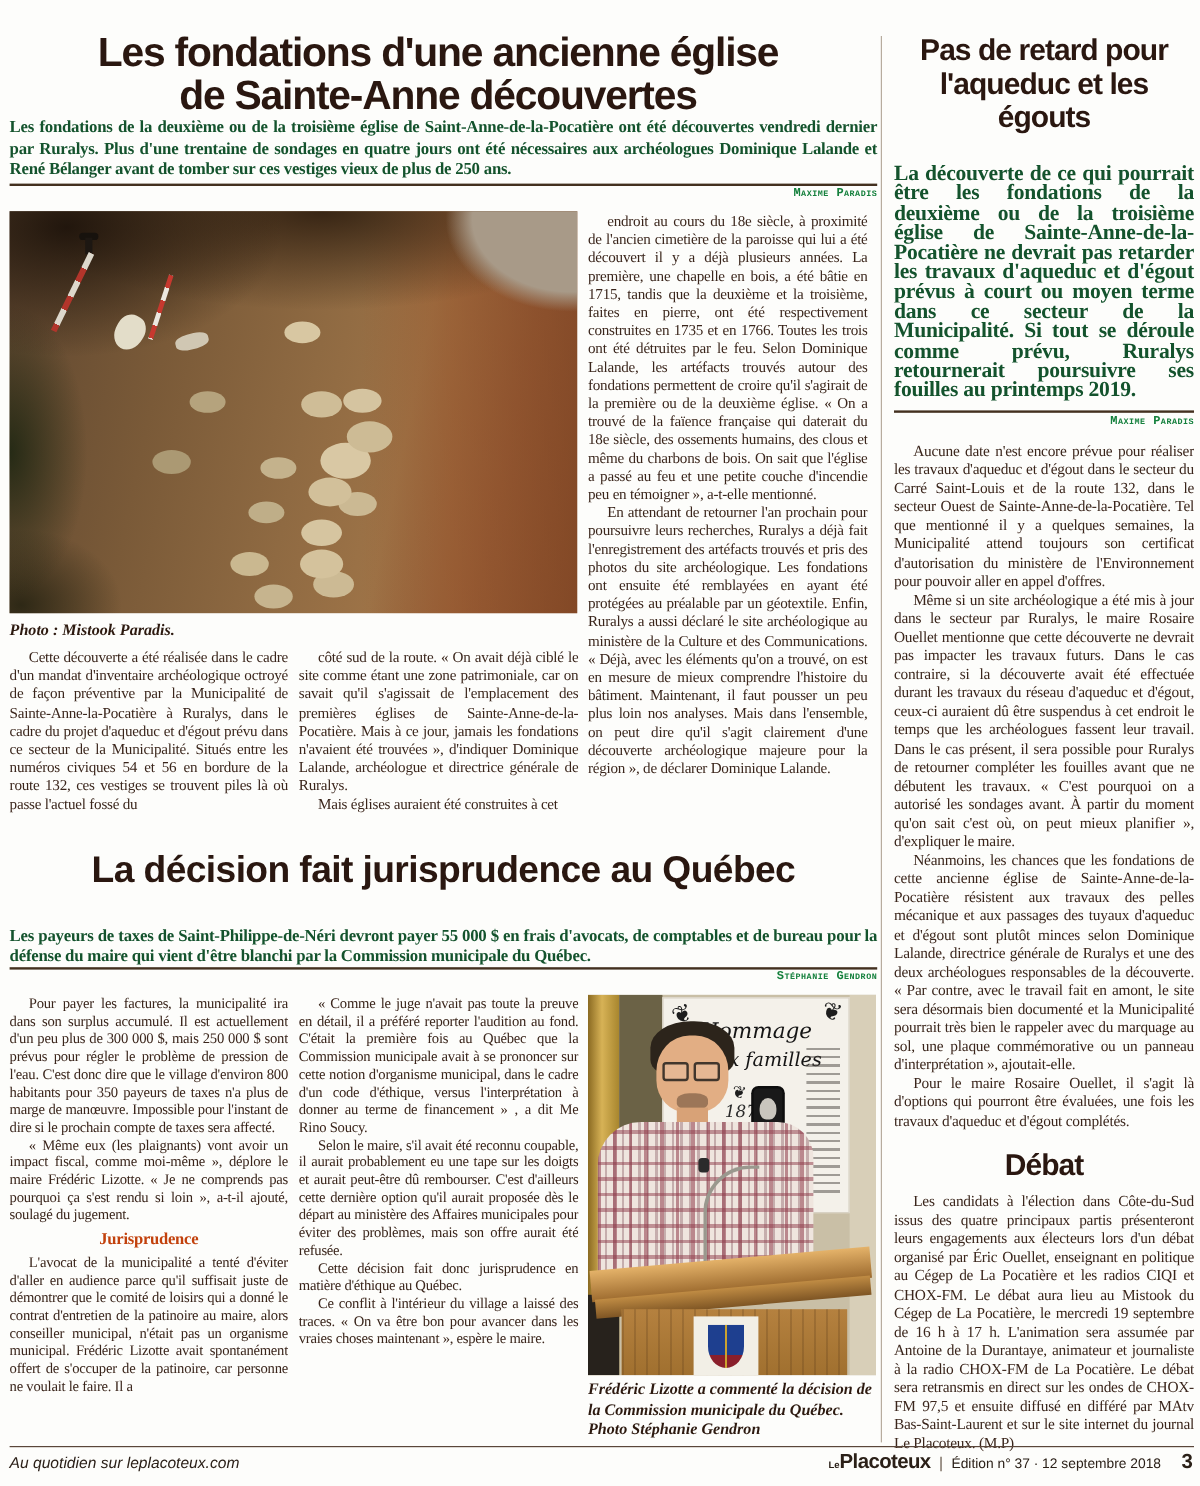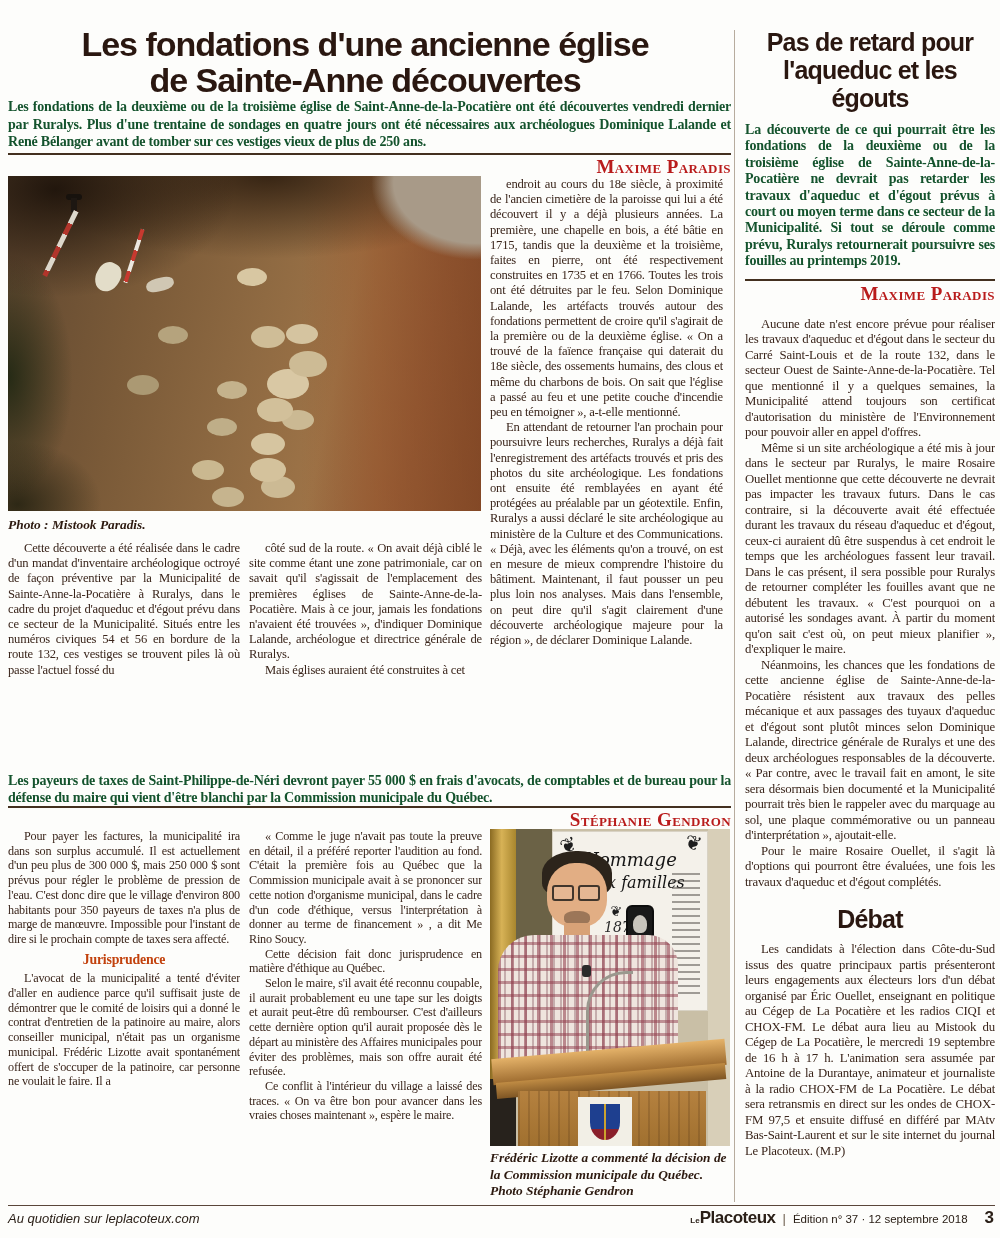--- a/index.html
+++ b/index.html
@@ -7,22 +7,22 @@
          font-family:"Liberation Serif", serif; overflow:hidden; }
 
   .abs { position:absolute; }
 
   
   .hl { font-family:"Liberation Sans", sans-serif; font-weight:bold; color:#2a1710; margin:0; }
   .kicker { font-family:"Liberation Sans", sans-serif; font-weight:400; font-size:20px;
             letter-spacing:2px; color:#2a1710; }
   .lede { font-family:"Liberation Serif", serif; font-weight:bold; color:#14532d;
           text-align:justify; letter-spacing:-0.2px; }
-  .by { font-family:Liberation Serif, serif; font-weight:bold; font-variant:small-caps;
-        font-size:19px; color:#b91c1c; letter-spacing:.4px; }
+  .by { font-family:Liberation Mono, monospace; font-weight:bold; font-variant:small-caps;
+        font-size:10px; color:#15803d; letter-spacing:.4px; }
   .bt { font-size:12.6px; line-height:15.2px; text-align:justify; color:#3a251b;
         letter-spacing:-0.2px; overflow:hidden; }
   .bt p { margin:0; text-indent:16px; }
   .rule2 { border-top:2px solid #43301f; }
   .rule1 { border-top:1px solid #5a463a; }
   .cap { font-style:italic; font-weight:bold; font-size:13.4px; line-height:16.5px; color:#2d1a10; }
   .subhead { font-weight:bold; font-size:13.8px; text-align:center; margin:6px 0 4px 0;
              color:#c2410c; }
 
   
@@ -33,21 +33,21 @@
   .a1-lede { left:8px; top:98px; width:723px; font-size:14px; line-height:17.5px; }
   .a1-rule { left:8px; top:153px; width:723px; }
   .a1-by   { left:8px; top:156px; width:723px; text-align:right; }
   .a1-col1 { left:8px;  top:541px; width:232px; height:157px; }
   .a1-col2 { left:249px; top:541px; width:233px; height:157px; }
   .a1-col3 { left:490px; top:177px; width:233px; height:524px; }
   .a1-capt { left:8px; top:517px; width:473px; }
 
   .sb { left:745px; top:28px; width:250px; }
   .sb h2 { font-size:25px; line-height:28px; text-align:center; letter-spacing:-0.8px; }
-  .sb-lede { margin-top:10px; font-size:14px; line-height:16.4px; }
+  .sb-lede { margin-top:24px; font-size:18px; line-height:16.4px; }
   .sb-rule { margin-top:9px; }
   .sb-by { display:block; text-align:right; margin-top:2px; }
   .sb-body { margin-top:12px; font-size:12.8px; line-height:15.5px; height:872px; }
   .debat-hl { font-size:30px; line-height:34px; text-align:center; margin:15px 0 9px 0;
               letter-spacing:-0.5px; }
 
   .a3-head { left:8px; top:706px; width:723px; text-align:center; }
   .a3-head h2 { font-size:31px; line-height:34px; letter-spacing:-0.5px; margin-top:2px; }
   .a3-lede { left:8px; top:772px; width:723px; font-size:14px; line-height:17px; }
   .a3-rule { left:8px; top:806px; width:723px; }
@@ -205,34 +205,36 @@
     <p>Aucune date n'est encore prévue pour réaliser les travaux d'aqueduc et d'égout dans le secteur du Carré Saint-Louis et de la route 132, dans le secteur Ouest de Sainte-Anne-de-la-Pocatière. Tel que mentionné il y a quelques semaines, la Municipalité attend toujours son certificat d'autorisation du ministère de l'Environnement pour pouvoir aller en appel d'offres.</p>
     <p>Même si un site archéologique a été mis à jour dans le secteur par Ruralys, le maire Rosaire Ouellet mentionne que cette découverte ne devrait pas impacter les travaux futurs. Dans le cas contraire, si la découverte avait été effectuée durant les travaux du réseau d'aqueduc et d'égout, ceux-ci auraient dû être suspendus à cet endroit le temps que les archéologues fassent leur travail. Dans le cas présent, il sera possible pour Ruralys de retourner compléter les fouilles avant que ne débutent les travaux. « C'est pourquoi on a autorisé les sondages avant. À partir du moment qu'on sait c'est où, on peut mieux planifier », d'expliquer le maire.</p>
     <p>Néanmoins, les chances que les fondations de cette ancienne église de Sainte-Anne-de-la-Pocatière résistent aux travaux des pelles mécanique et aux passages des tuyaux d'aqueduc et d'égout sont plutôt minces selon Dominique Lalande, directrice générale de Ruralys et une des deux archéologues responsables de la découverte. « Par contre, avec le travail fait en amont, le site sera désormais bien documenté et la Municipalité pourrait très bien le rappeler avec du marquage au sol, une plaque commémorative ou un panneau d'interprétation », ajoutait-elle.</p>
     <p>Pour le maire Rosaire Ouellet, il s'agit là d'options qui pourront être évaluées, une fois les travaux d'aqueduc et d'égout complétés.</p>
     <h2 class="hl debat-hl">Débat</h2>
     <p>Les candidats à l'élection dans Côte-du-Sud issus des quatre principaux partis présenteront leurs engagements aux électeurs lors d'un débat organisé par Éric Ouellet, enseignant en politique au Cégep de La Pocatière et les radios CIQI et CHOX-FM. Le débat aura lieu au Mistook du Cégep de La Pocatière, le mercredi 19 septembre de 16 h à 17 h. L'animation sera assumée par Antoine de la Durantaye, animateur et journaliste à la radio CHOX-FM de La Pocatière. Le débat sera retransmis en direct sur les ondes de CHOX-FM 97,5 et ensuite diffusé en différé par MAtv Bas-Saint-Laurent et sur le site internet du journal Le Placoteux. (M.P)</p>
   </div>
 </div>
 
 <div class="abs a3-head">
+  <h2 class="hl">La décision fait jurisprudence au Québec</h2>
 </div>
 <div class="abs a3-lede lede">Les payeurs de taxes de Saint-Philippe-de-Néri devront payer 55 000 $ en frais d'avocats, de comptables et de bureau pour la défense du maire qui vient d'être blanchi par la Commission municipale du Québec.</div>
 <div class="abs a3-rule rule2"></div>
 <div class="abs a3-by by">Stéphanie Gendron</div>
 
 <div class="abs a3-col1 bt">
   <p>Pour payer les factures, la municipalité ira dans son surplus accumulé. Il est actuellement d'un peu plus de 300 000 $, mais 250 000 $ sont prévus pour régler le problème de pression de l'eau. C'est donc dire que le village d'environ 800 habitants pour 350 payeurs de taxes n'a plus de marge de manœuvre. Impossible pour l'instant de dire si le prochain compte de taxes sera affecté.</p>
+  <p>« Même eux (les plaignants) vont avoir un impact fiscal, comme moi-même », déplore le maire Frédéric Lizotte. « Je ne comprends pas pourquoi ça s'est rendu si loin », a-t-il ajouté, soulagé du jugement.</p>
   <div class="subhead">Jurisprudence</div>
   <p>L'avocat de la municipalité a tenté d'éviter d'aller en audience parce qu'il suffisait juste de démontrer que le comité de loisirs qui a donné le contrat d'entretien de la patinoire au maire, alors conseiller municipal, n'était pas un organisme municipal. Frédéric Lizotte avait spontanément offert de s'occuper de la patinoire, car personne ne voulait le faire. Il a</p>
 </div>
 <div class="abs a3-col2 bt">
   <p>« Comme le juge n'avait pas toute la preuve en détail, il a préféré reporter l'audition au fond. C'était la première fois au Québec que la Commission municipale avait à se prononcer sur cette notion d'organisme municipal, dans le cadre d'un code d'éthique, versus l'interprétation à donner au terme de financement » , a dit Me Rino Soucy.</p>
+  <p>Selon le maire, s'il avait été reconnu coupable, il aurait probablement eu une tape sur les doigts et aurait peut-être dû rembourser. C'est d'ailleurs cette dernière option qu'il aurait proposée dès le départ au ministère des Affaires municipales pour éviter des problèmes, mais son offre aurait été refusée.</p>
   <p>Cette décision fait donc jurisprudence en matière d'éthique au Québec.</p>
-  <p>Selon le maire, s'il avait été reconnu coupable, il aurait probablement eu une tape sur les doigts et aurait peut-être dû rembourser. C'est d'ailleurs cette dernière option qu'il aurait proposée dès le départ au ministère des Affaires municipales pour éviter des problèmes, mais son offre aurait été refusée.</p>
   <p>Ce conflit à l'intérieur du village a laissé des traces. « On va être bon pour avancer dans les vraies choses maintenant », espère le maire.</p>
 </div>
 
 <div class="abs p2">
   <div class="abs p2-frame"></div>
   <div class="abs p2-walldark"></div>
   <div class="abs p2-wallright"></div>
   <div class="abs p2-banner">
     <span class="orn orn-l">❦</span>
     <span class="orn orn-r">❦</span>

